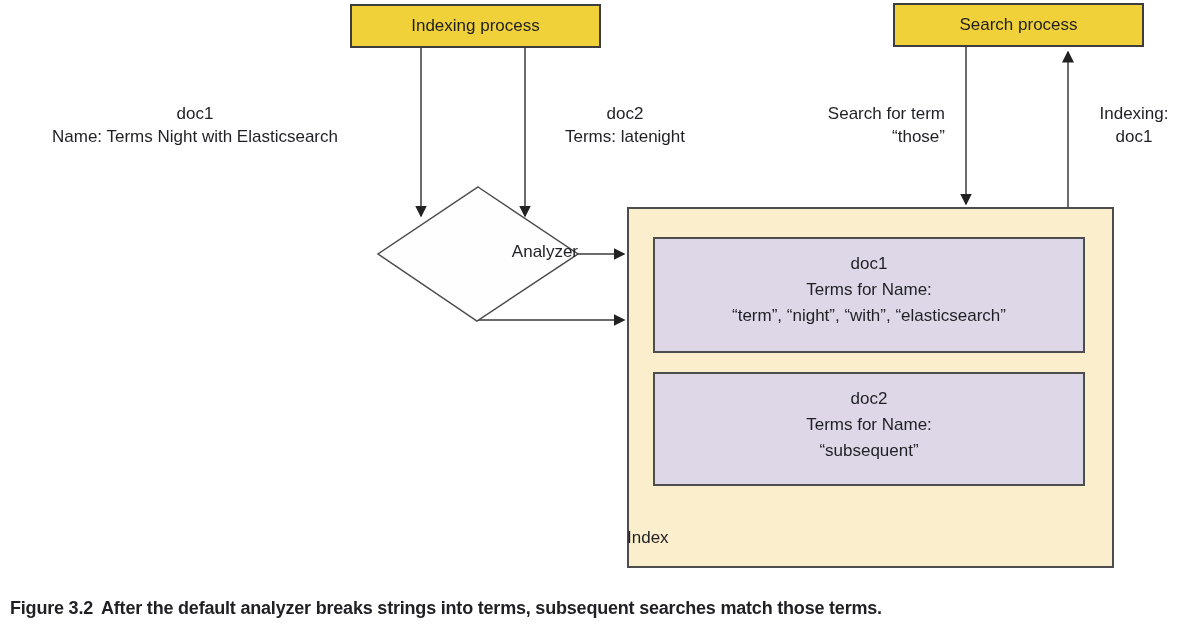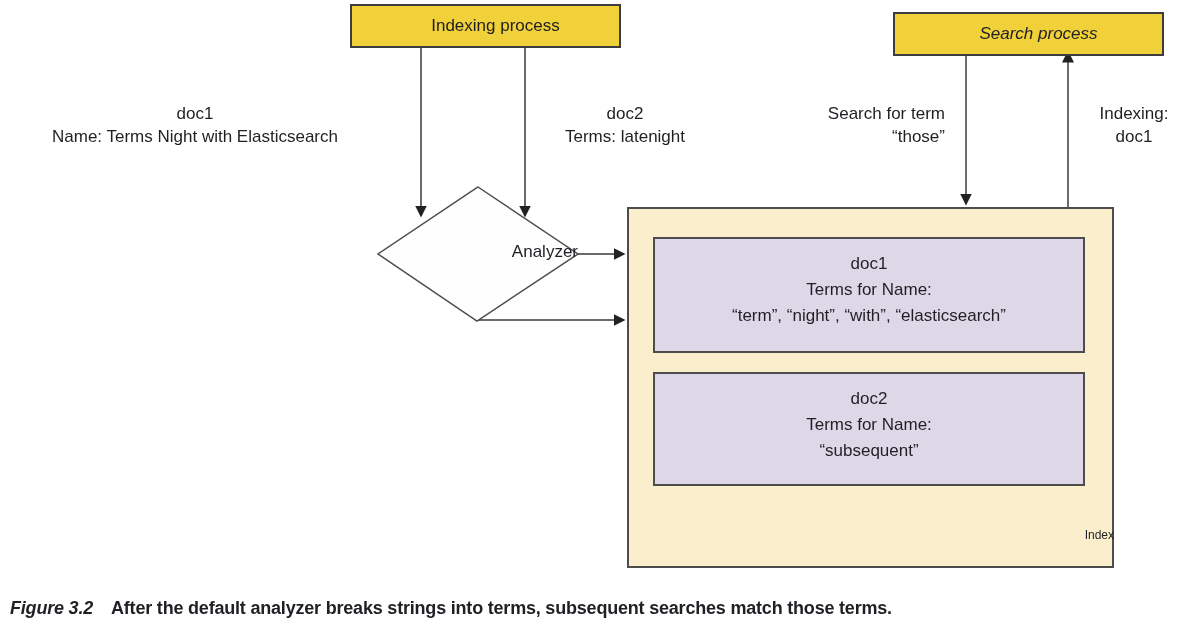--- a/index.html
+++ b/index.html
@@ -17,21 +17,20 @@
   .process-box {
     position: absolute;
     width: 247px;
     height: 40px;
     background: #f0d139;
     border: 2px solid #3d3d3d;
     display: flex;
     align-items: center;
     justify-content: center;
     font-size: 17px;
-    padding-left: 20px;
   }
   .lbl {
     position: absolute;
     text-align: center;
     font-size: 17px;
     line-height: 23px;
     white-space: nowrap;
   }
   .analyzer-label {
     position: absolute;
@@ -61,34 +60,34 @@
     line-height: 26px;
     padding-top: 12px;
   }
   .entry-doc1 { top: 237px; height: 100px; }
   .entry-doc2 { top: 372px; height: 98px; }
   .index-label {
     position: absolute;
     left: 627px;
     top: 528px;
     width: 487px;
-    text-align: right;
-    font-size: 12px;
+    text-align: left;
+    font-size: 17px;
   }
   .caption {
     position: absolute;
     left: 10px;
     top: 598px;
     width: 1170px;
     font-size: 18px;
     font-weight: bold;
     letter-spacing: -0.2px;
     white-space: nowrap;
   }
-  .caption .fig-num { margin-right: 18px; font-style: italic; }
+  .caption .fig-num { margin-right: 8px; }
 </style>
 </head>
 <body>
 
 <div class="stage">
 
   <svg class="layer" viewBox="0 0 1190 644">
     <defs>
       <marker id="ah" markerWidth="8" markerHeight="8" refX="7" refY="4" orient="auto" markerUnits="strokeWidth">
         <path d="M0,0 L8,4 L0,8 Z" fill="#222222"></path>
@@ -106,21 +105,21 @@
     <line x1="578" y1="254" x2="624" y2="254" stroke="#3a3a3a" stroke-width="1.5" marker-end="url(#ah)"></line>
 
     <line x1="475" y1="320" x2="624" y2="320" stroke="#3a3a3a" stroke-width="1.5" marker-end="url(#ah)"></line>
 
     <polygon points="478,187 578,254 477,321 378,254" fill="#fefefe" stroke="#4d4d4d" stroke-width="1.5"></polygon>
   </svg>
 
   <div class="process-box" style="left:350px; top:4px;">
     <span>Indexing process</span>
   </div>
-  <div class="process-box" style="left:893px; top:12px;font-style:italic;">
+  <div class="process-box" style="left:893px; top:3px;">
     <span>Search process</span>
   </div>
 
   <div class="lbl" style="left:5px; top:102px; width:380px;">
     <div>doc1</div>
     <div>Name: Terms Night with Elasticsearch</div>
   </div>
   <div class="lbl" style="left:540px; top:102px; width:170px;">
     <div>doc2</div>
     <div>Terms: latenight</div>

